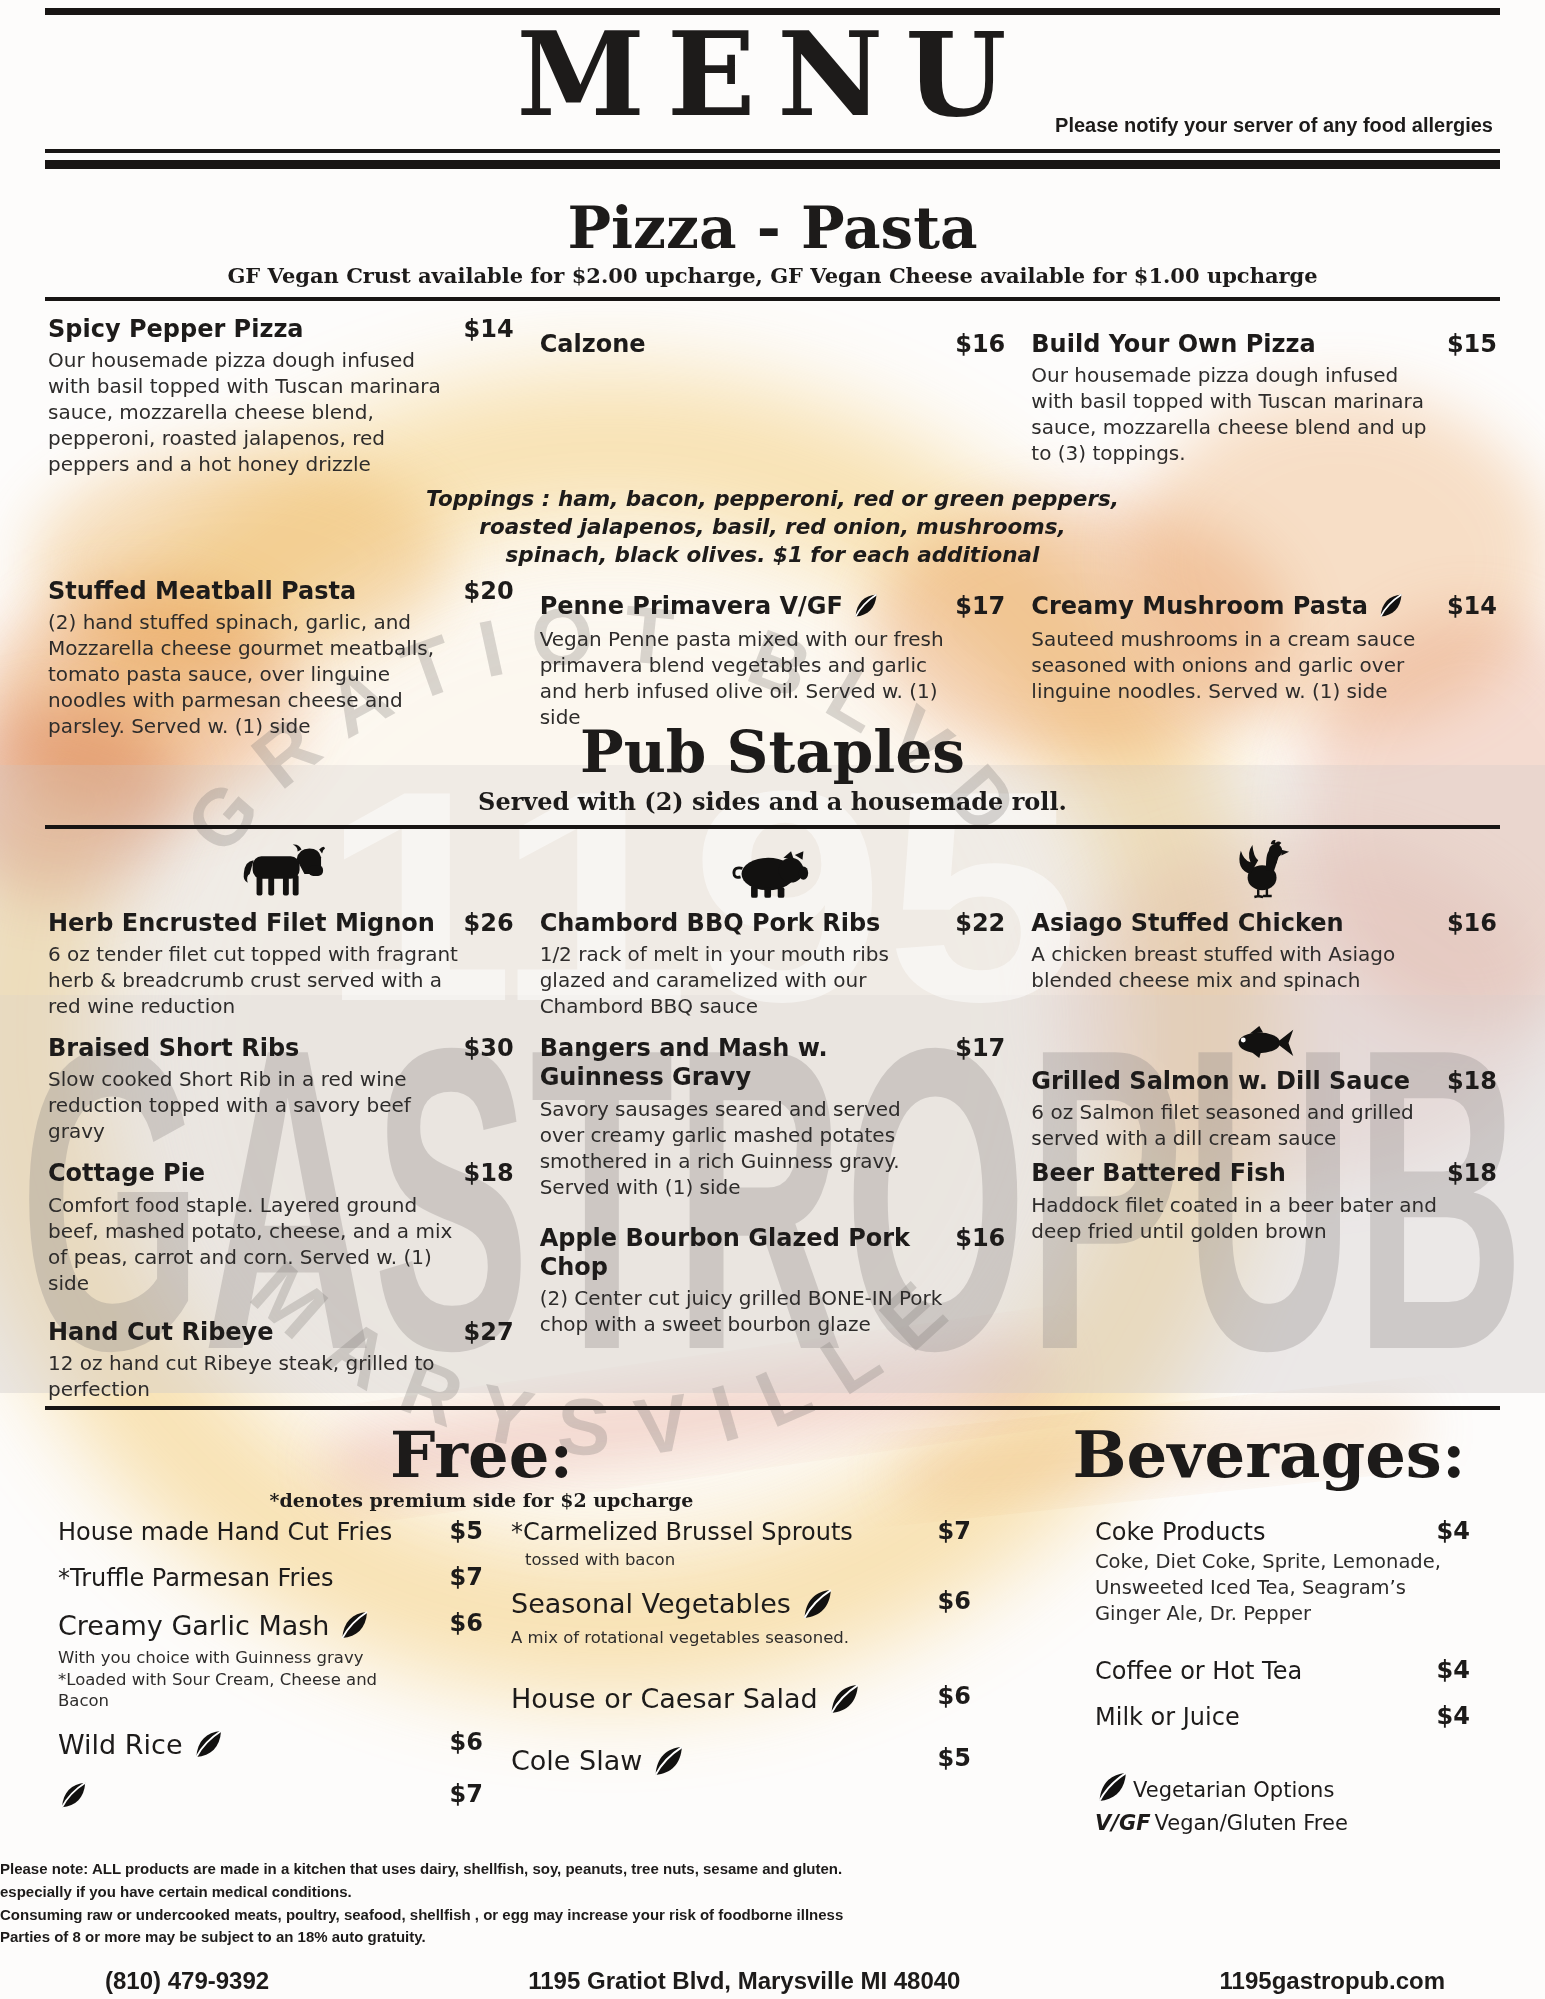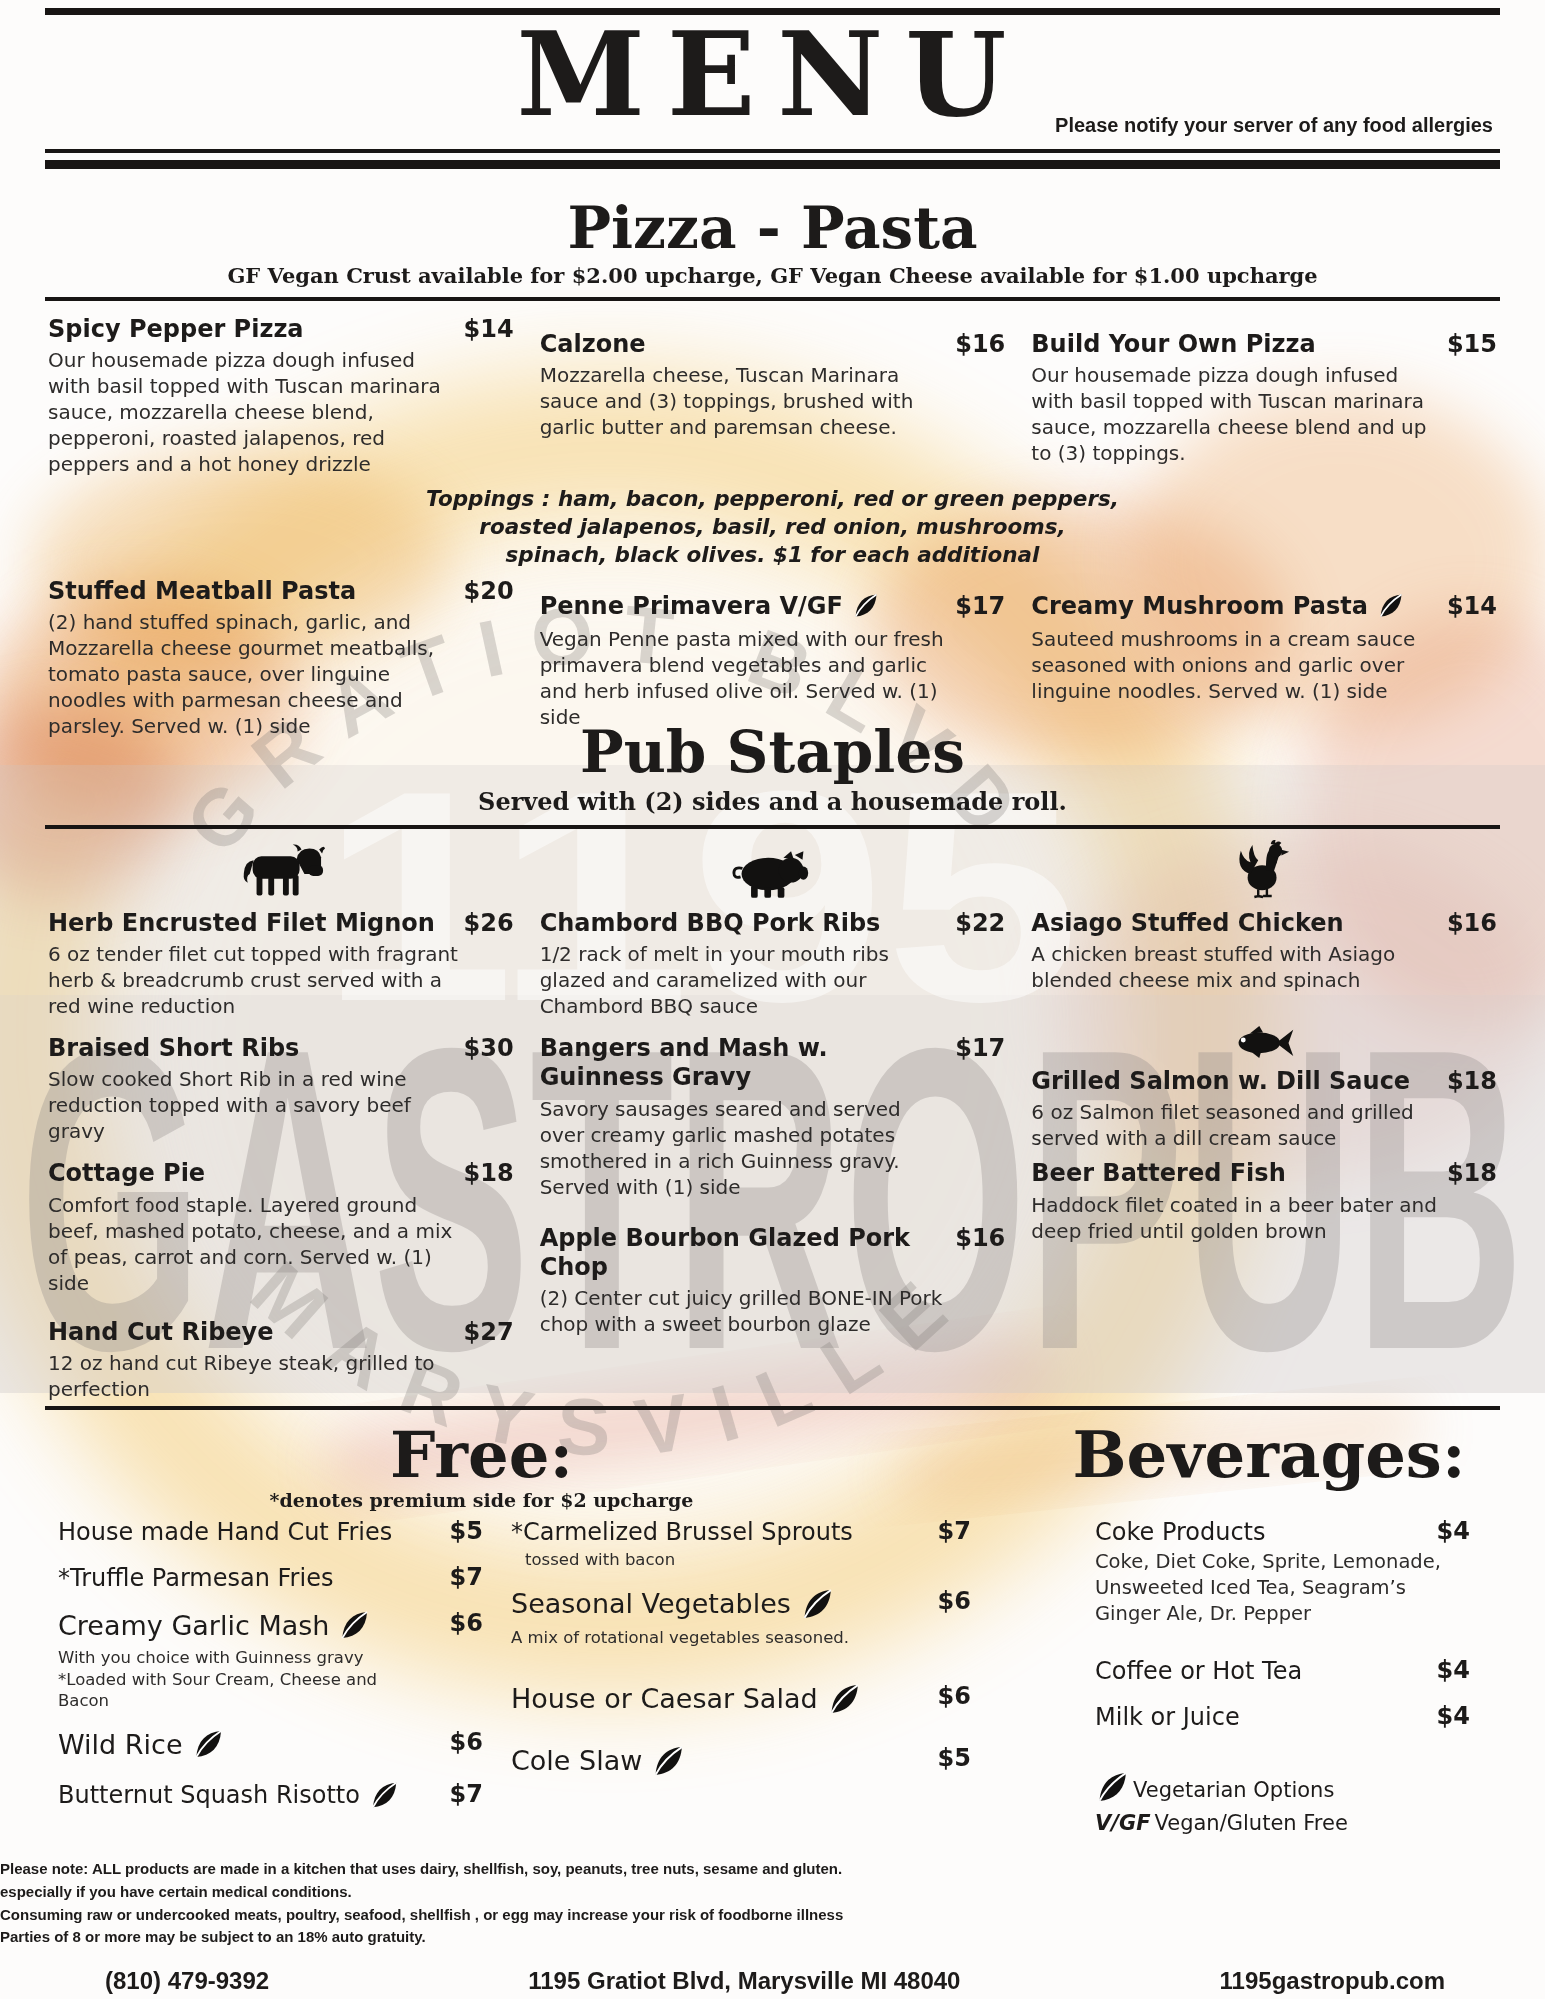--- a/index.html
+++ b/index.html
@@ -130,21 +130,20 @@
           <span class="mi-name">Spicy Pepper Pizza</span>
           <span class="mi-price">$14</span>
         </div>
         <div class="mi-desc">Our housemade pizza dough infused with basil topped with Tuscan marinara sauce, mozzarella cheese blend, pepperoni, roasted jalapenos, red peppers and a hot honey drizzle</div>
       </div>
       <div class="mi">
         <div class="mi-head">
           <span class="mi-name">Calzone</span>
           <span class="mi-price">$16</span>
         </div>
-        <div class="mi-desc">Mozzarella cheese, Tuscan Marinara sauce and (3) toppings, brushed with garlic butter and paremsan cheese.</div>
       </div>
       <div class="mi">
         <div class="mi-head">
           <span class="mi-name">Build Your Own Pizza</span>
           <span class="mi-price">$15</span>
         </div>
         <div class="mi-desc">Our housemade pizza dough infused with basil topped with Tuscan marinara sauce, mozzarella cheese blend and up to (3) toppings.</div>
       </div>
     </div>
 
@@ -369,21 +368,20 @@
             <span class="side-name" style="font-size:27px;">Wild Rice</span>
             <span><svg class="leaf" style="width:32px;height:32px;" viewBox="0 0 24 24">
                   <path fill="#121110" d="M21.8 2.2C10.8 3 4 9.8 3.2 21.8 14.2 21 21 14.2 21.8 2.2Z"></path>
                   <path d="M3.2 21.8C7.5 13.5 13.5 7.5 21.8 2.2" fill="none" stroke="#fff" stroke-width="1.4"></path>
                 </svg></span>
             <span class="mi-price">$6</span>
           </div>
         </div>
         <div class="side-item">
           <div class="mi-head">
-            <span class="side-name">Butternut Squash Risotto</span>
             <span><svg class="leaf" style="width:30px;height:30px;" viewBox="0 0 24 24">
                   <path fill="#121110" d="M21.8 2.2C10.8 3 4 9.8 3.2 21.8 14.2 21 21 14.2 21.8 2.2Z"></path>
                   <path d="M3.2 21.8C7.5 13.5 13.5 7.5 21.8 2.2" fill="none" stroke="#fff" stroke-width="1.4"></path>
                 </svg></span>
             <span class="mi-price">$7</span>
           </div>
         </div>
       </div>
 
       <div>

